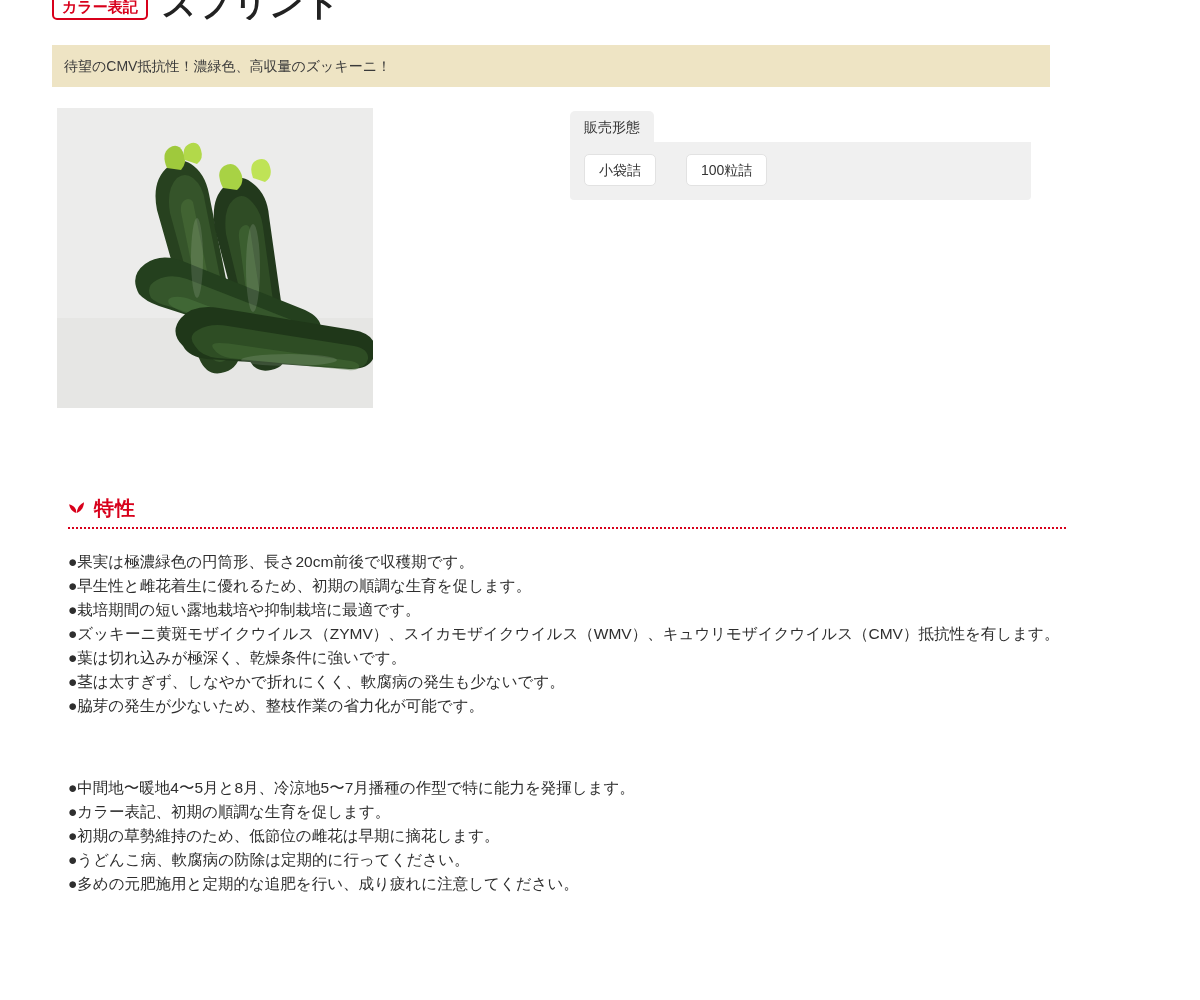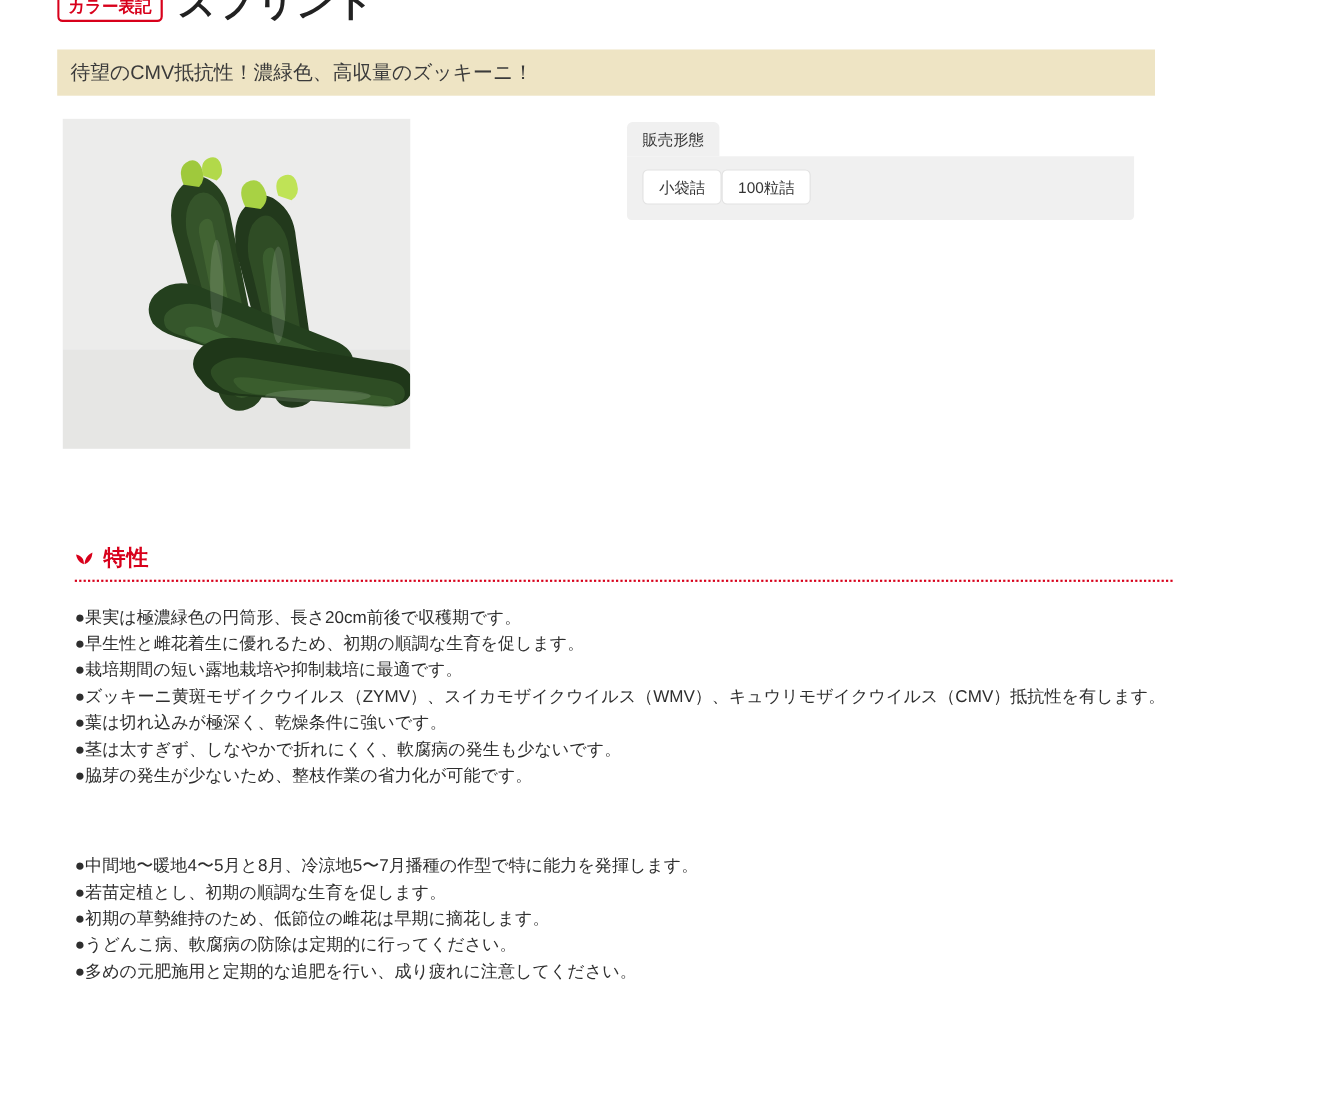--- a/index.html
+++ b/index.html
@@ -62,21 +62,21 @@
     letter-spacing: .5px;
   }
 
   
   .catch {
     margin-top: 25px;
     background: #eee4c4;
     height: 42px;
     line-height: 42px;
     padding-left: 12px;
-    font-size: 18px;
+    font-size: 14px;
     color: #3a3a3a;
     width: 998px;
   }
 
   
   .main-area {
     position: relative;
     margin-top: 21px;
     height: 330px;
   }
@@ -106,21 +106,21 @@
     color: #333;
     padding: 9px 14px 8px 14px;
     line-height: 1;
   }
   .sales-body {
     background: #f0f0f0;
     padding: 12px 14px 14px 14px;
     border-bottom-left-radius: 4px;
     border-bottom-right-radius: 4px;
     display: flex;
-    gap: 0;
+    gap: 30px;
     align-items: center;
   }
   .pill {
     background: #ffffff;
     border: 1px solid #e2e2e2;
     border-radius: 5px;
     font-size: 14px;
     color: #333;
     padding: 8px 14px;
     line-height: 1;
@@ -238,21 +238,21 @@
         <div>●ズッキーニ黄斑モザイクウイルス（ZYMV）、スイカモザイクウイルス（WMV）、キュウリモザイクウイルス（CMV）抵抗性を有します。</div>
         <div>●葉は切れ込みが極深く、乾燥条件に強いです。</div>
         <div>●茎は太すぎず、しなやかで折れにくく、軟腐病の発生も少ないです。</div>
         <div>●脇芽の発生が少ないため、整枝作業の省力化が可能です。</div>
       </div>
     </div>
 
     <div class="section sec-culture">
       <div class="bullets">
         <div>●中間地〜暖地4〜5月と8月、冷涼地5〜7月播種の作型で特に能力を発揮します。</div>
-        <div>●若苗定植とし、初期の順調な生育を促します。</div>
+        <div>●カラー表記、初期の順調な生育を促します。</div>
         <div>●初期の草勢維持のため、低節位の雌花は早期に摘花します。</div>
         <div>●うどんこ病、軟腐病の防除は定期的に行ってください。</div>
         <div>●多めの元肥施用と定期的な追肥を行い、成り疲れに注意してください。</div>
       </div>
     </div>
 
   </div>
 </div>
 
 </body></html>

